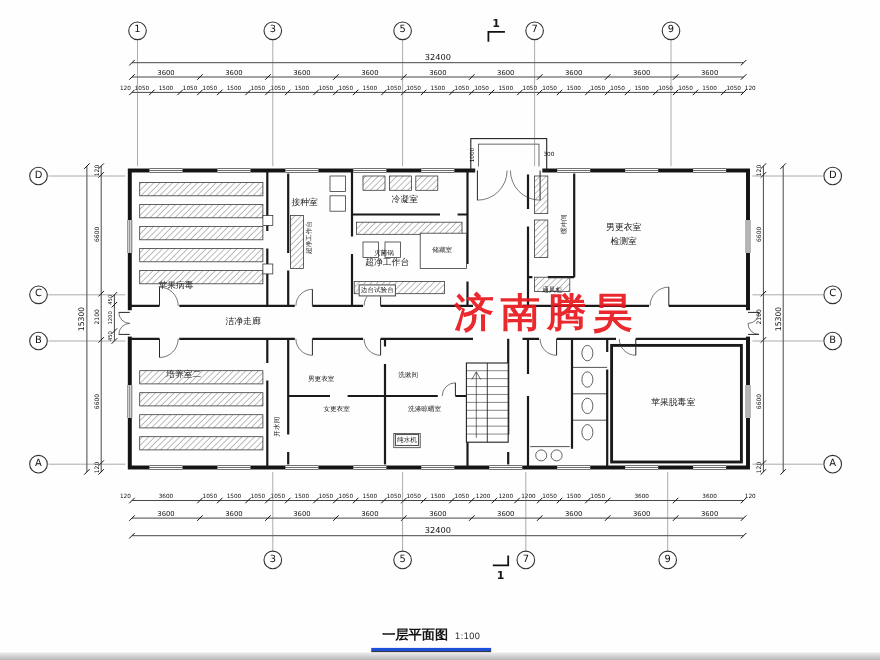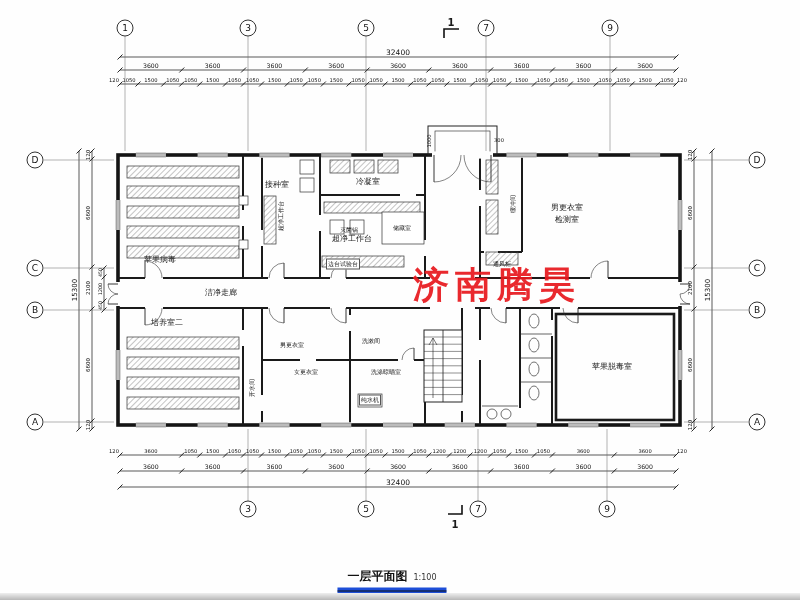--- a/index.html
+++ b/index.html
@@ -13,21 +13,21 @@
   .rv{font-size:6px;transform:translate(-50%,-50%) rotate(-90deg);}
   .rb{font-size:6px;border:0.5px solid #555;background:#fff;padding:0 1px;}
   .flagnum{font-size:10px;font-weight:bold;}
   .bubble{position:absolute;width:15px;height:15px;border:1px solid #333;border-radius:50%;
           background:#fff;font-size:9px;line-height:15px;text-align:center;
           transform:translate(-50%,-50%);z-index:2;}
   #watermark{position:absolute;left:497px;top:285px;transform:translate(-50%,-50%);
              font-size:36px;font-weight:bold;letter-spacing:6px;color:#e8191f;
              opacity:.93;z-index:3;}
   #titleblock{position:absolute;left:392px;top:579px;transform:translate(-50%,-50%);
-              z-index:2;border-bottom:6px solid #1d4ed8;padding:0 10px 3px;}
+              z-index:2;border-bottom:3px solid #1d4ed8;padding:0 10px 3px;}
   #titleblock::after{content:"";position:absolute;left:0;right:0;bottom:-3.5px;height:1px;background:#111;}
   #titleblock .t{font-size:12px;font-weight:bold;}
   #titleblock .s{font-size:8px;margin-left:6px;color:#333;}
   #bottombar{position:absolute;left:0;bottom:0;width:100%;height:7px;
              background:linear-gradient(#efefef,#b7b7b7);z-index:4;}
 </style>
 </head>
 <body>
 
 <div id="canvas">
@@ -446,21 +446,21 @@
   </svg>
 
   <div id="labels">
     <div class="rl" style="left:160px;top:259px">苹果病毒</div>
     <div class="rl" style="left:277px;top:184px">接种室</div>
     <div class="rl" style="left:368px;top:181px">冷凝室</div>
     <div class="rl" style="left:352px;top:238px">超净工作台</div>
     <div class="rl" style="left:567px;top:207px">男更衣室</div>
     <div class="rl" style="left:567px;top:219px">检测室</div>
     <div class="rl" style="left:221px;top:292px">洁净走廊</div>
-    <div class="rl" style="left:167px;top:322px">培养室二</div>
+    <div class="rl" style="left:167px;top:340px">培养室二</div>
     <div class="rs" style="left:292px;top:345px">男更衣室</div>
     <div class="rs" style="left:306px;top:372px">女更衣室</div>
     <div class="rs" style="left:371px;top:341px">洗漱间</div>
     <div class="rs" style="left:386px;top:372px">洗涤晾晒室</div>
     <div class="rl" style="left:612px;top:366px">苹果脱毒室</div>
     <div class="rv" style="left:252px;top:388px">开水间</div>
     <div class="rb" style="left:370px;top:400px">纯水机</div>
     <div class="rs" style="left:349px;top:230px">灭菌锅</div>
     <div class="rs" style="left:402px;top:228px">储藏室</div>
     <div class="rb" style="left:343px;top:264px">边台试验台</div>

